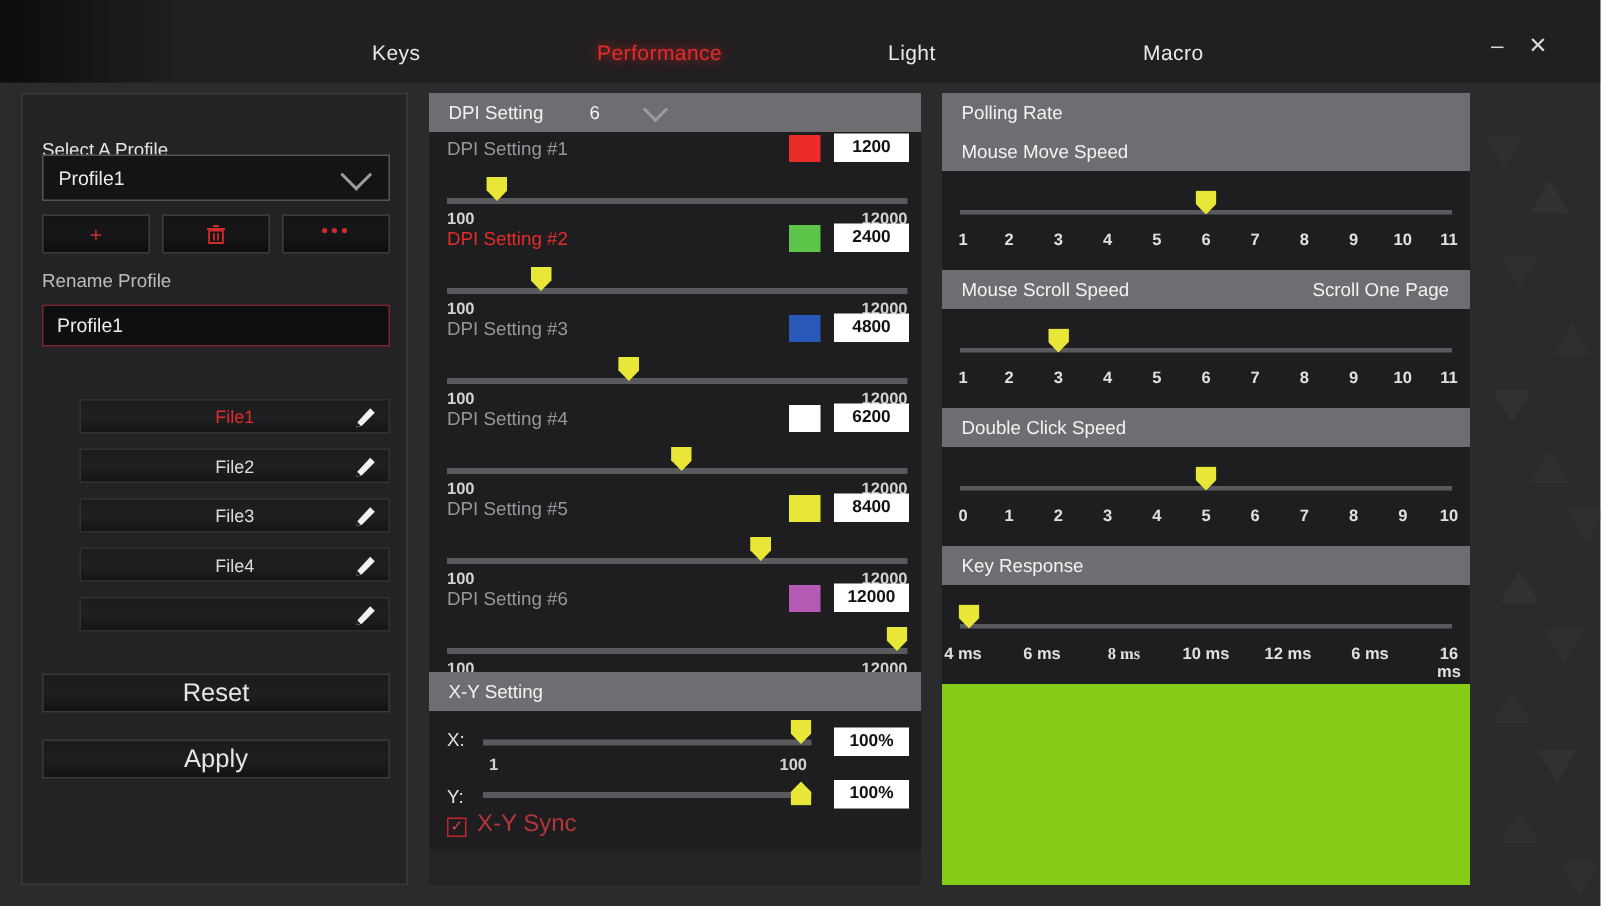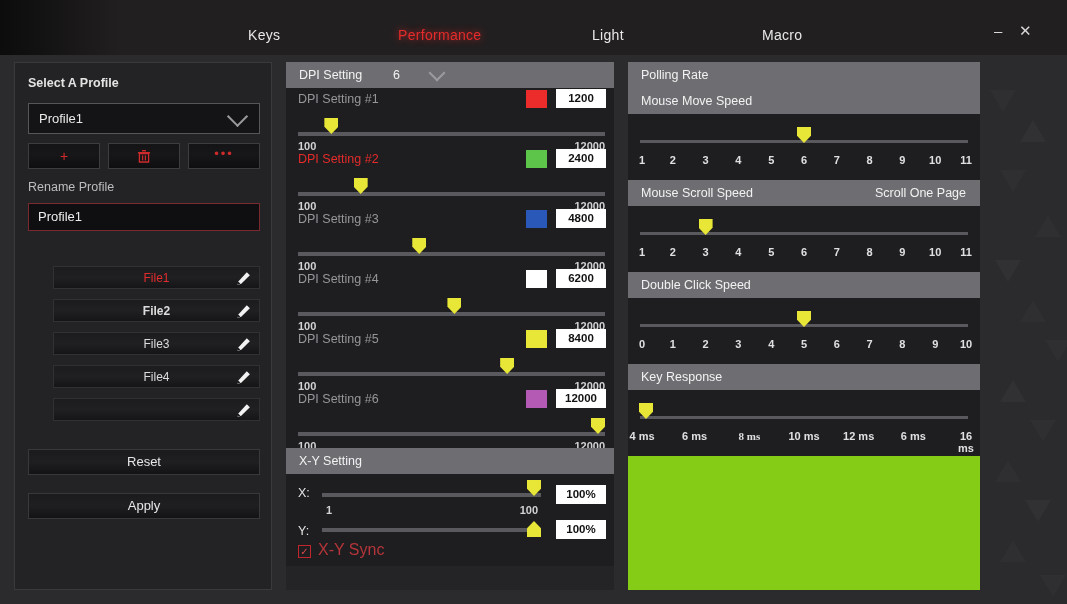--- a/index.html
+++ b/index.html
@@ -63,21 +63,21 @@
   }
   .section-bd { background: #1e1e20; position: relative; }
 
   
   #left {
     left: 14px; top: 62px; width: 258px; height: 528px;
     background: #232325;
     border: 1px solid #3a3a3d;
   }
   .lbl { color: #e4e4e4; font-size: 12.5px; }
-  #sel-label  { position: absolute; left: 13px; top: 13px; font-weight: bold; }
+  #sel-label  { position: absolute; left: 13px; top: 30px; }
   #prof-select {
     position: absolute; left: 13px; top: 40px; width: 232px; height: 31px;
     background: #141416; border: 1px solid #56565a;
   }
   #prof-select .val { position: absolute; left: 10px; top: 7px; color: #eaeaea; font-size: 13px; }
   .chev {
     position: absolute; width: 15px; height: 15px;
     border-right: 2.5px solid #9b9b9f; border-bottom: 2.5px solid #9b9b9f;
     transform: rotate(45deg);
   }
@@ -111,21 +111,21 @@
     position: absolute; left: 0; right: 0; top: 4px;
     text-align: center; font-size: 12px; color: #dcdcdc;
   }
   .file-row.sel .fname { color: #e22b2b; }
   .pencil { position: absolute; right: 8px; top: 4px; width: 15px; height: 15px; }
 
   .wide-btn {
     position: absolute; left: 13px; width: 232px; height: 26px;
     background: linear-gradient(to bottom,#1b1b1e,#1f1f22 50%,#131315);
     border: 1px solid #39393d;
-    color: #e6e6e6; font-size: 13px; text-align: center; line-height: 24px;
+    color: #e6e6e6; font-size: 17px; text-align: center; line-height: 24px;
   }
   #btn-reset { top: 386px; }
   #btn-apply { top: 430px; }
 
   
   #mid { left: 286px; top: 62px; width: 328px; height: 528px; background: #242426; }
   #dpi-hd .dpi-count { position: absolute; left: 107px; top: 0; font-size: 12.5px; color: #f2f2f2;}
   #dpi-hd .chev { right: auto; left: 145px; top: 5px; width: 12px; height: 12px; border-width: 2px; }
 
   .dpi-row { position: relative; height: 60px; }
@@ -280,21 +280,21 @@
     <div id="rename-input">Profile1</div>
 
     <div id="file-list">
         <div class="file-row sel" style="top: 203px;">
           <div class="fname">File1</div>
           <svg class="pencil" viewBox="0 0 16 16">
             <path d="M11.5 1.2 L14.8 4.5 L5.6 13.7 L1.6 14.8 L2.7 10.8 Z" fill="#f2f2f2"></path>
             <path d="M2.4 11.3 L4.7 13.6 L1.7 14.7 Z" fill="#1a1a1a"></path>
           </svg>
         </div>
-        <div class="file-row" style="top: 236px; font-weight: bold;">
+        <div class="file-row" style="top: 236px;">
           <div class="fname">File2</div>
           <svg class="pencil" viewBox="0 0 16 16">
             <path d="M11.5 1.2 L14.8 4.5 L5.6 13.7 L1.6 14.8 L2.7 10.8 Z" fill="#f2f2f2"></path>
             <path d="M2.4 11.3 L4.7 13.6 L1.7 14.7 Z" fill="#1a1a1a"></path>
           </svg>
         </div>
         <div class="file-row" style="top: 269px;">
           <div class="fname">File3</div>
           <svg class="pencil" viewBox="0 0 16 16">
             <path d="M11.5 1.2 L14.8 4.5 L5.6 13.7 L1.6 14.8 L2.7 10.8 Z" fill="#f2f2f2"></path>

